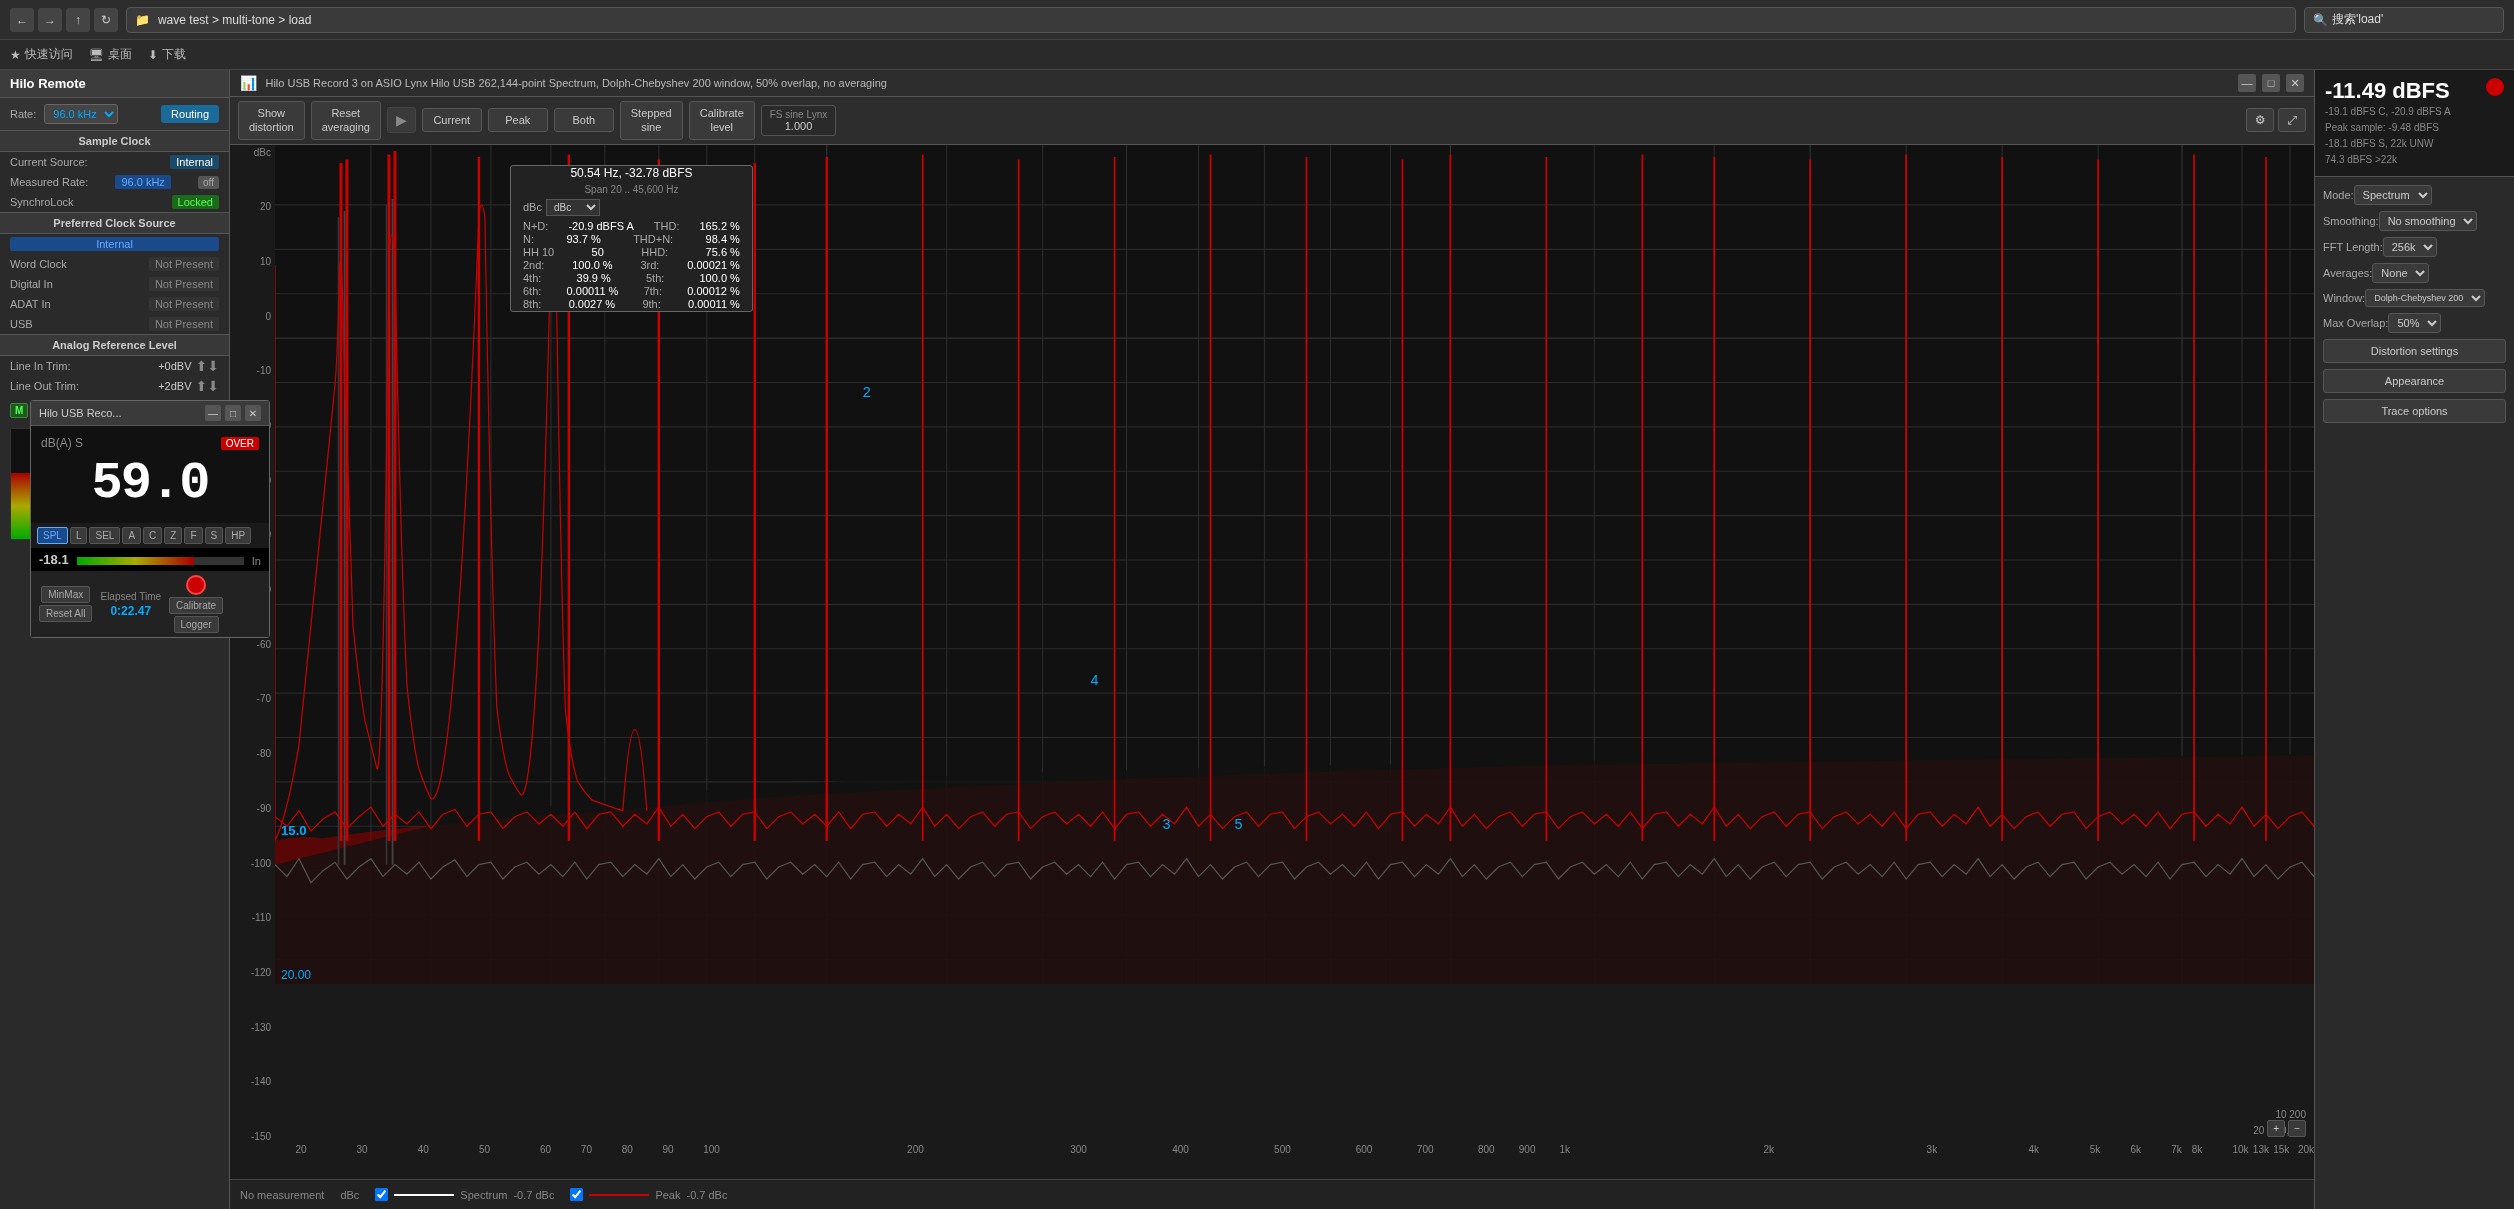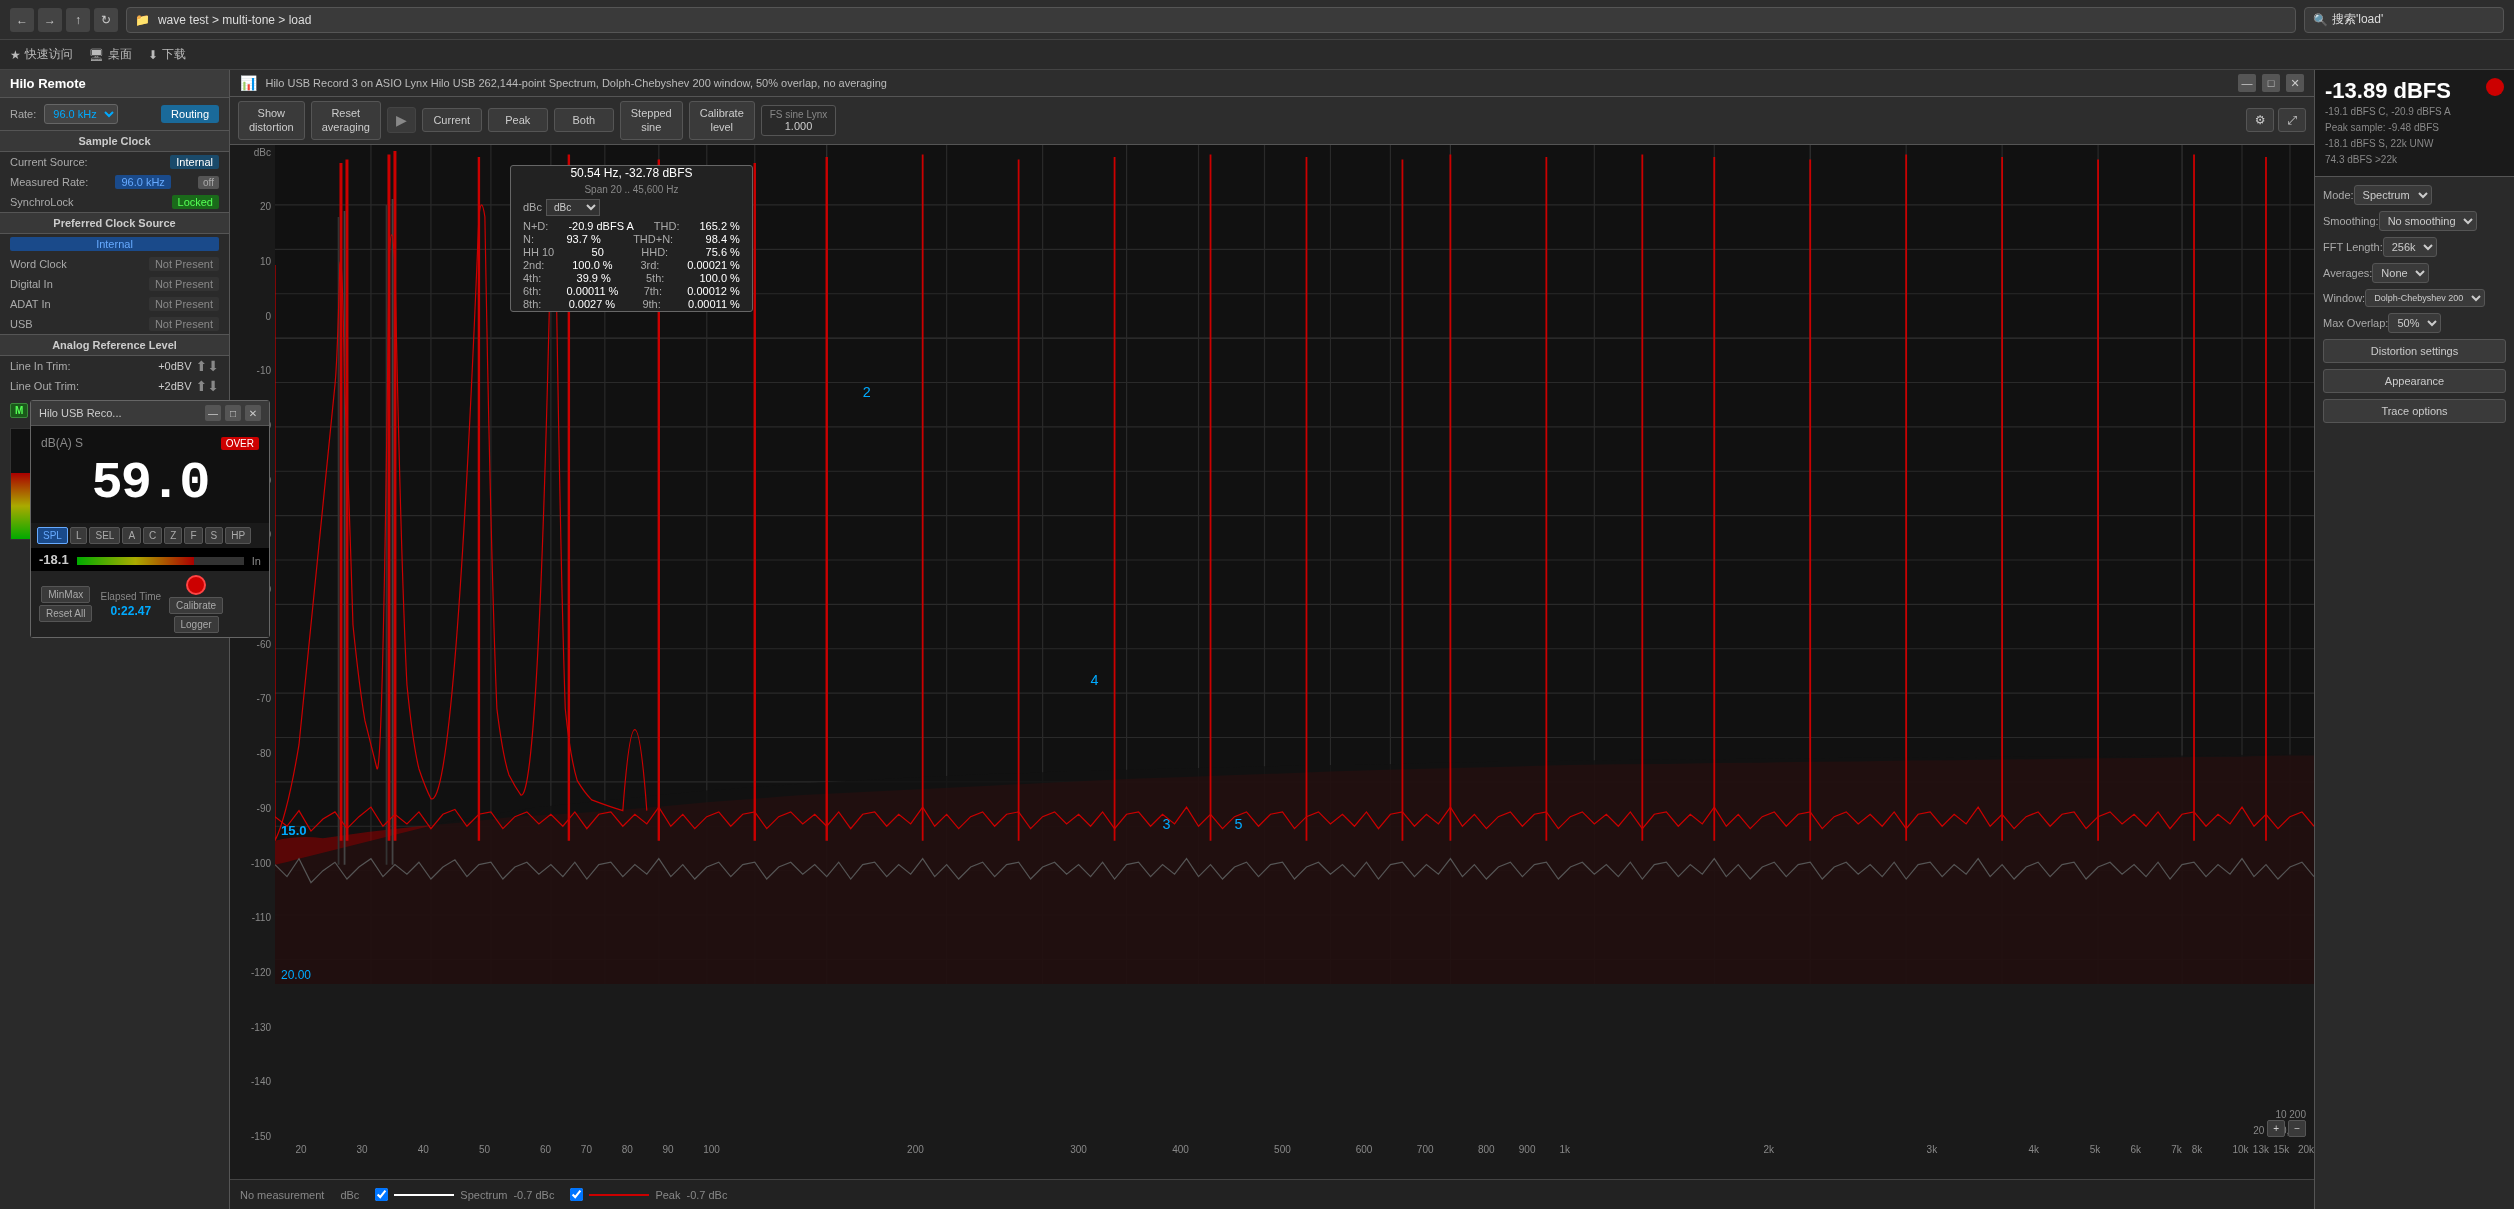--- a/index.html
+++ b/index.html
@@ -701,21 +701,21 @@
         <span>-0.7 dBc</span>
       </span>
     </div>
   </div>
 
   <div class="right-panel">
 
     <div class="level-display">
       <div style="display:flex; justify-content:space-between; align-items:flex-start;">
         <div>
-          <div class="level-main">-13.89 dBFS</div>
+          <div class="level-main">-11.49 dBFS</div>
         </div>
         <div class="record-circle"></div>
       </div>
       <div class="level-details">
         <div>-19.1 dBFS C,  -20.9 dBFS A</div>
         <div>Peak sample: -9.48 dBFS</div>
         <div>-18.1 dBFS S,  22k UNW</div>
         <div>74.3 dBFS &gt;22k</div>
       </div>
     </div>

